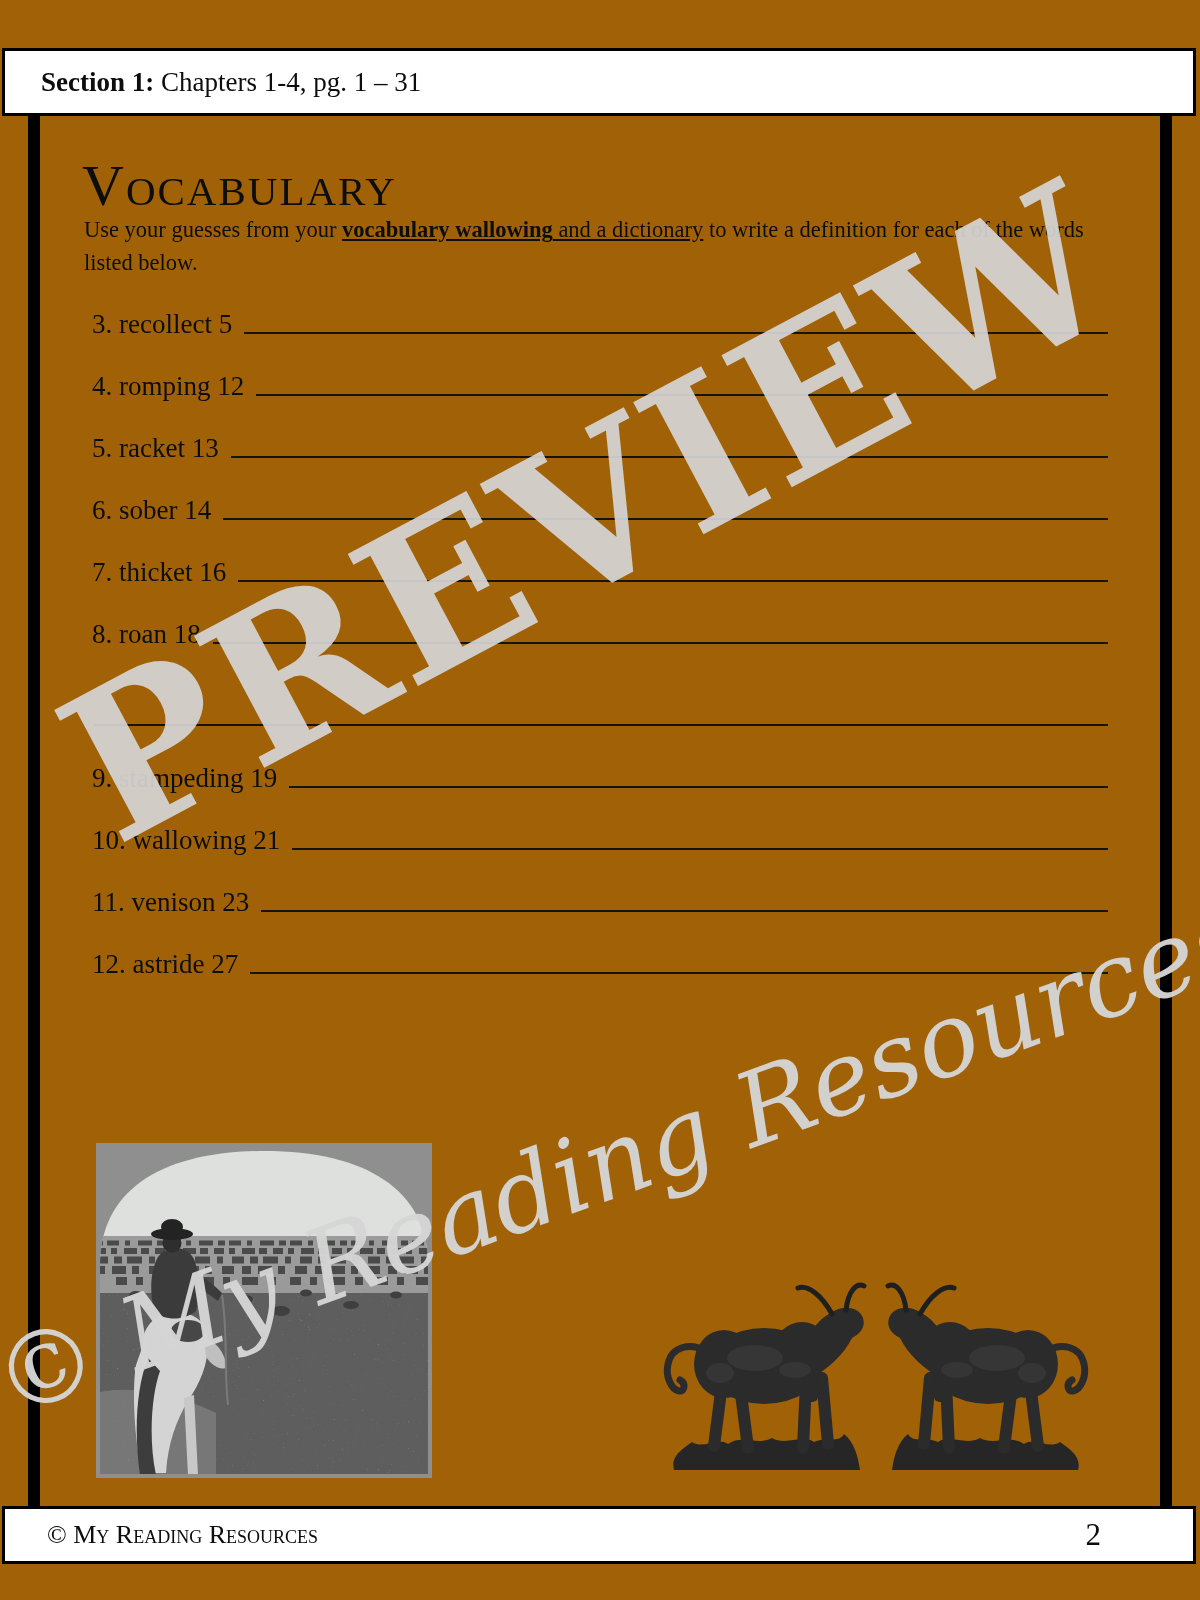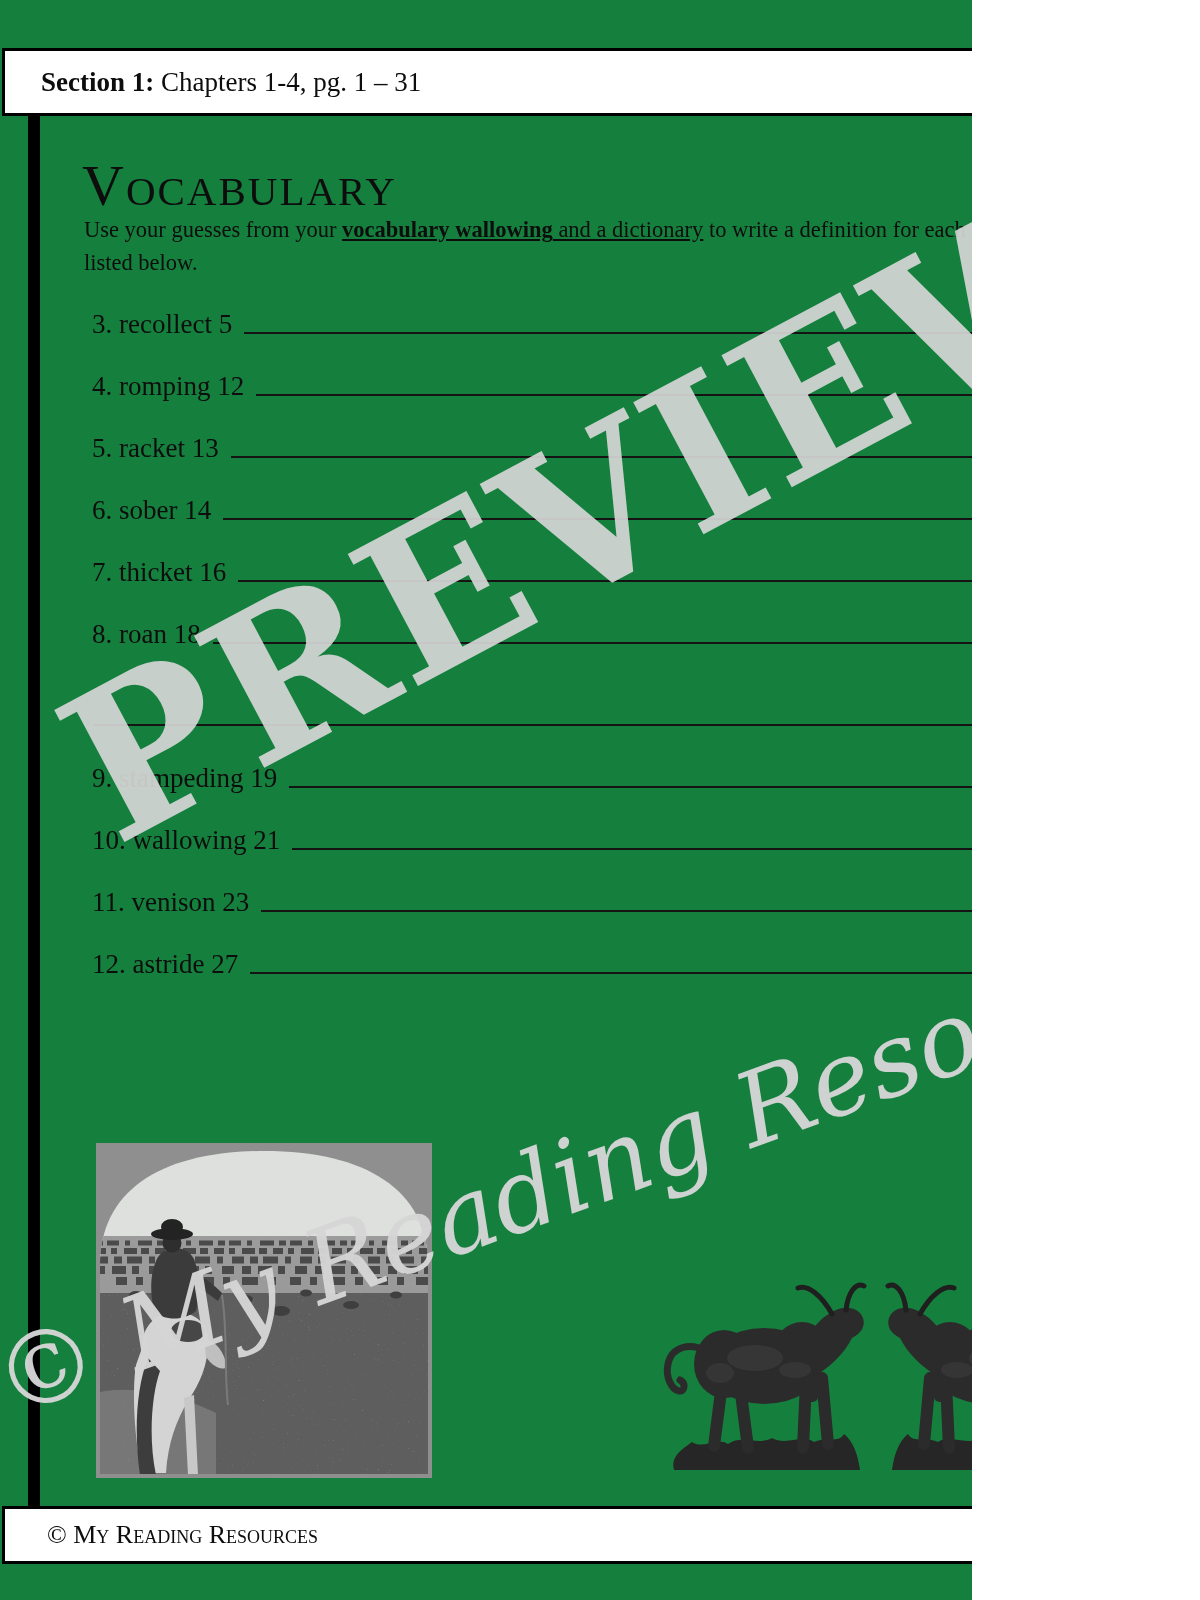--- a/index.html
+++ b/index.html
@@ -1,17 +1,17 @@
 <!DOCTYPE html>
 <html><head>
 <meta charset="utf-8">
 <style>
   html,body { margin:0; padding:0; background:#ffffff; }
   .page {
-    position:relative; width:972px; height:1600px; background:#15803d;
+    position:relative; width:1200px; height:1600px; background:#a16207;
     font-family:"Liberation Serif","DejaVu Serif",serif; color:#0d0d0d; overflow:hidden;
   }
   .smallcaps { font-variant:small-caps; }
 
   
   .header-box {
     position:absolute; left:2px; top:48px; width:1194px; height:68px;
     border:3px solid #000; background:#fff; box-sizing:border-box;
     display:flex; justify-content:space-between; align-items:center;
     padding:0 48px 0 36px; font-size:27px; z-index:4;

